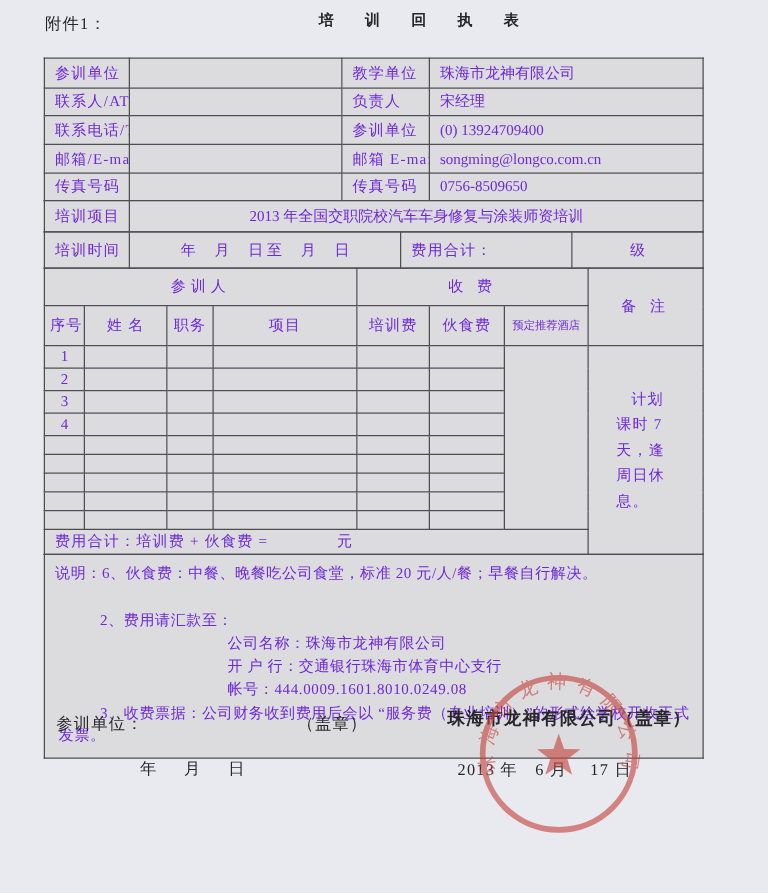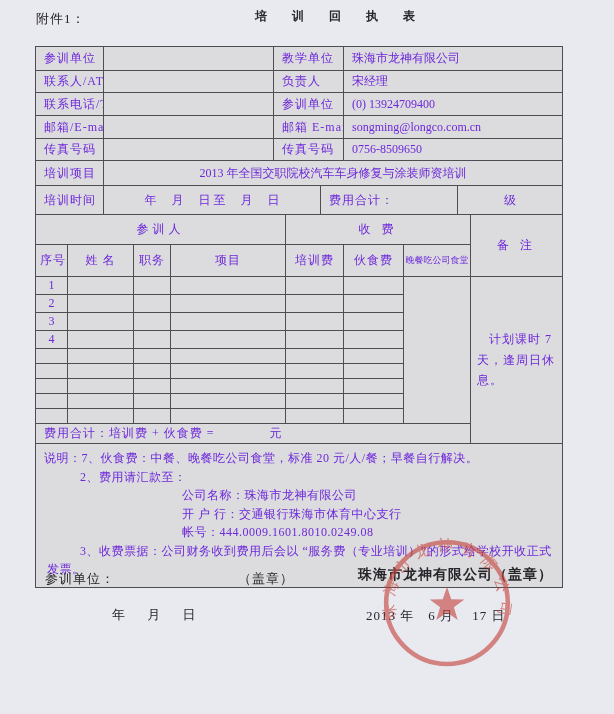--- a/index.html
+++ b/index.html
@@ -38,28 +38,28 @@
   }
   .lbl{padding-left:8px;letter-spacing:1px;white-space:nowrap;}
   .val{padding-left:8px;white-space:nowrap;}
   .center{text-align:center;}
   .ghead{text-align:center;letter-spacing:4px;font-weight:normal;}
   .chead{text-align:center;letter-spacing:1px;white-space:nowrap;}
   .small{font-size:9px;letter-spacing:0;padding:1px 1px;}
   .seq{text-align:center;}
   .remark-cell{
     font-size:12px;line-height:1.7;letter-spacing:1px;
-    padding:4px 6px;text-indent:1em;vertical-align:middle;
+    padding:4px 22px;text-indent:1em;vertical-align:middle;
   }
   .total-cell{padding-left:8px;letter-spacing:1px;}
   .total-unit{margin-left:55px;letter-spacing:0;}
   
   .notes-cell{padding:5px 6px 8px 6px;line-height:18.5px;font-size:12px;}
   .notes-line1{padding-left:2px;letter-spacing:0.5px;}
-  .notes-line2{padding-left:38px;letter-spacing:0.5px;}
+  .notes-line2{padding-left:38px;letter-spacing:0.5px;margin-top:19px;}
   .bank-line{padding-left:140px;letter-spacing:0.5px;}
   .notes-item3{padding-left:5px;text-indent:33px;letter-spacing:0.5px;margin:0;}
   
   .footer-label{position:absolute;left:45px;top:570px;font-size:13px;letter-spacing:1px;}
   .footer-seal-hint{position:absolute;left:238px;top:570px;font-size:13px;letter-spacing:1px;}
   .footer-company{position:absolute;left:358px;top:566px;font-size:14px;font-weight:bold;letter-spacing:1px;}
   .footer-date-blank{position:absolute;left:112px;top:606px;font-size:13px;letter-spacing:2px;}
   .footer-date{position:absolute;left:366px;top:607px;font-size:13px;letter-spacing:1px;}
   .stamp{
     position:absolute;left:376px;top:528px;width:142px;height:142px;
@@ -164,21 +164,21 @@
         <td colspan="3" class="ghead">收  费</td>
         <td rowspan="2" class="ghead">备 注</td>
       </tr>
       <tr style="height:32px">
         <td class="chead">序号</td>
         <td class="chead">姓 名</td>
         <td class="chead">职务</td>
         <td class="chead">项目</td>
         <td class="chead">培训费</td>
         <td class="chead">伙食费</td>
-        <td class="chead small">晚餐吃公司食堂</td>
+        <td class="chead small">预定推荐酒店</td>
       </tr>
       <tr style="height:15px">
         <td class="seq">1</td>
         <td></td>
         <td></td>
         <td></td>
         <td></td>
         <td></td>
         <td rowspan="9"></td>
         <td rowspan="10" class="remark-cell">计划课时 7 天，逢周日休息。</td>
@@ -255,21 +255,21 @@
     </tbody>
       </table>
 
     <table>
       <colgroup>
           <col style="width:527px">
         </colgroup>
       <tbody>
           <tr>
         <td class="notes-cell" style="height:110px;vertical-align:top;">
-          <div class="notes-line1"><span>说明：</span><span>7、伙食费：中餐、晚餐吃公司食堂，标准 20 元/人/餐；早餐自行解决。</span></div>
+          <div class="notes-line1"><span>说明：</span><span>6、伙食费：中餐、晚餐吃公司食堂，标准 20 元/人/餐；早餐自行解决。</span></div>
           <div class="notes-line2">2、费用请汇款至：</div>
           <div class="bank-line"><span>公司名称：</span><span>珠海市龙神有限公司</span></div>
           <div class="bank-line"><span>开 户 行：</span><span>交通银行珠海市体育中心支行</span></div>
           <div class="bank-line"><span>帐号：</span><span>444.0009.1601.8010.0249.08</span></div>
           <p class="notes-item3">3、收费票据：公司财务收到费用后会以 “服务费（专业培训）”的形式给学校开收正式发票。</p>
         </td>
       </tr>
     </tbody>
       </table>
   </div>

